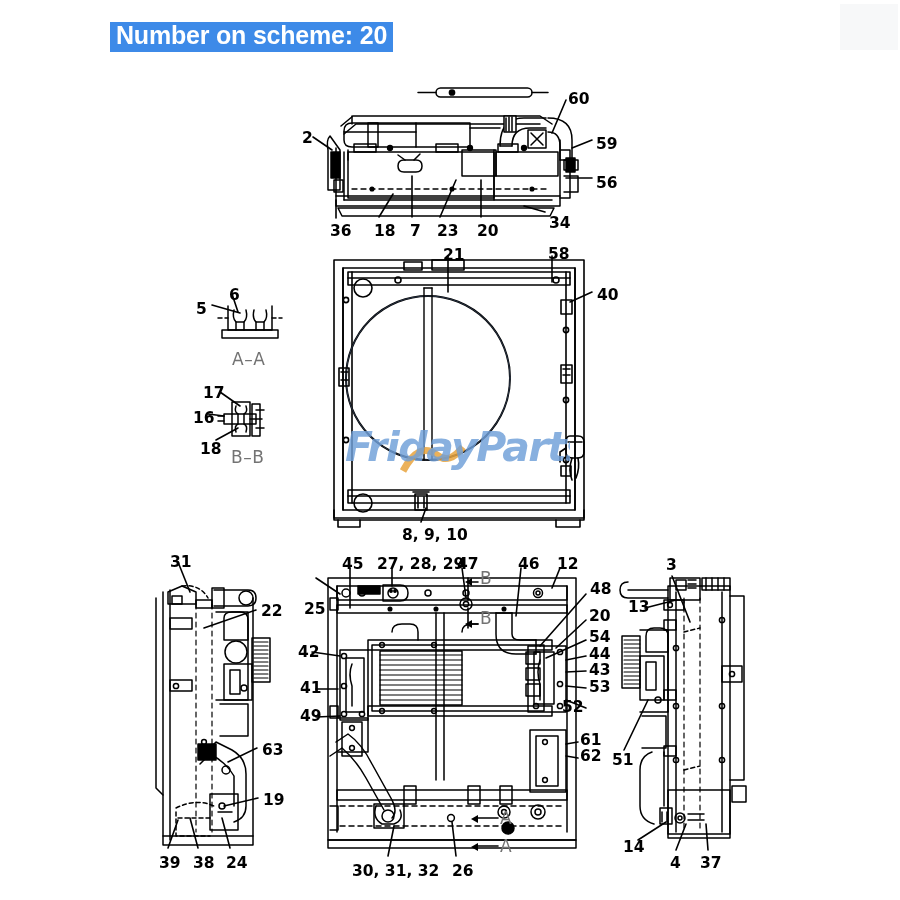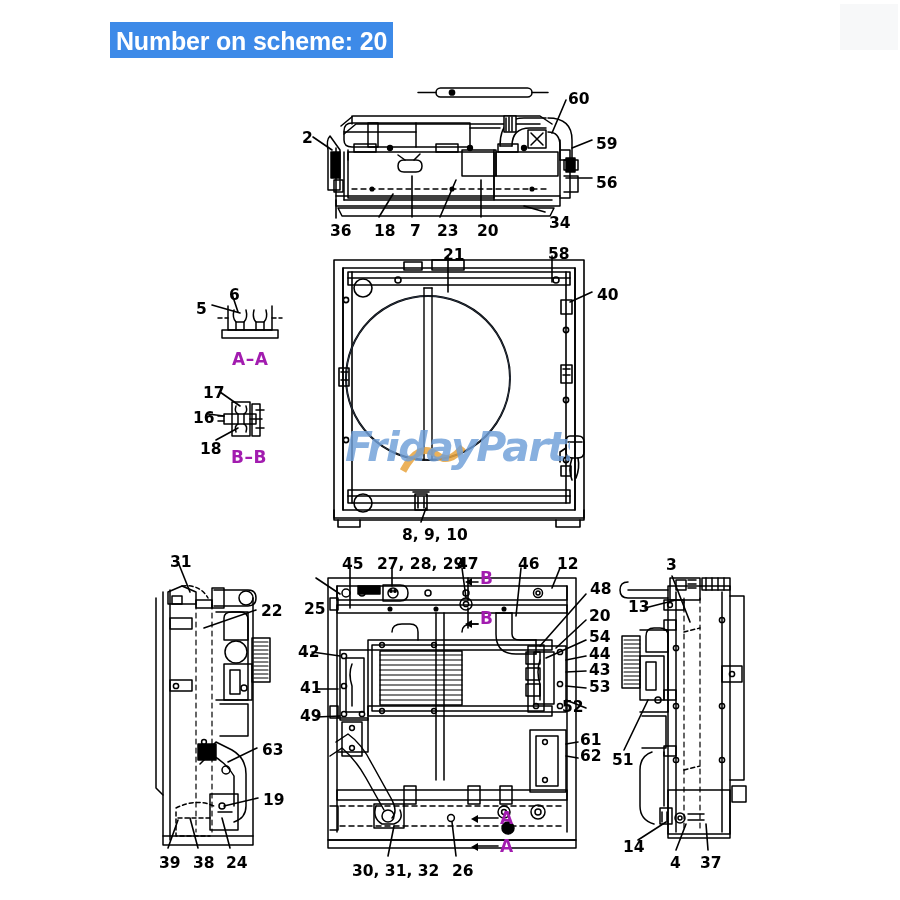--- a/index.html
+++ b/index.html
@@ -1,32 +1,32 @@
 <!DOCTYPE html>
 <html><head>
 <meta charset="utf-8">
 <style>
   html,body{margin:0;padding:0;background:#ffffff;}
   body{width:900px;height:900px;position:relative;overflow:hidden;
        font-family:"Liberation Sans",sans-serif;}
   #root{position:absolute;inset:0;width:900px;height:900px;background:#fff;}
   #artboard{position:absolute;inset:0;}
   .hdr{position:absolute;left:110px;top:22px;background:#3d8ae8;color:#ffffff;
-       font-weight:bold;font-size:25px;letter-spacing:-0.2px;padding:6px 6px 4px 6px;
+       font-weight:bold;font-size:25px;letter-spacing:-0.2px;padding:0 6px 4px 6px;
        white-space:nowrap;line-height:1.05;}
   .corner-artifact{position:absolute;left:840px;top:4px;width:58px;height:46px;
        background:#f7f8f9;}
   .wm{position:absolute;left:345px;top:425px;width:225px;height:50px;
        pointer-events:none;}
   .wm-txt{font-family:"DejaVu Sans",sans-serif;font-weight:bold;font-style:italic;
        font-size:41px;color:#6f9fd8;opacity:.82;letter-spacing:-1.5px;white-space:nowrap;}
   .lbl{position:absolute;font-family:"DejaVu Sans",sans-serif;font-weight:bold;
        font-size:15.5px;color:#000;white-space:nowrap;line-height:1;}
-  .sect{position:absolute;font-family:"DejaVu Sans",sans-serif;font-weight:bold;
-       font-size:17px;color:#a21caf;white-space:nowrap;letter-spacing:.5px;}
+  .sect{position:absolute;font-family:"DejaVu Sans",sans-serif;font-weight:normal;
+       font-size:17px;color:#737373;white-space:nowrap;letter-spacing:.5px;}
   svg{position:absolute;left:0;top:0;}
   .ln{stroke:#000;fill:none;}
 </style>
 </head>
 <body>
 
 <div id="root">
 
   <div id="artboard">
 

